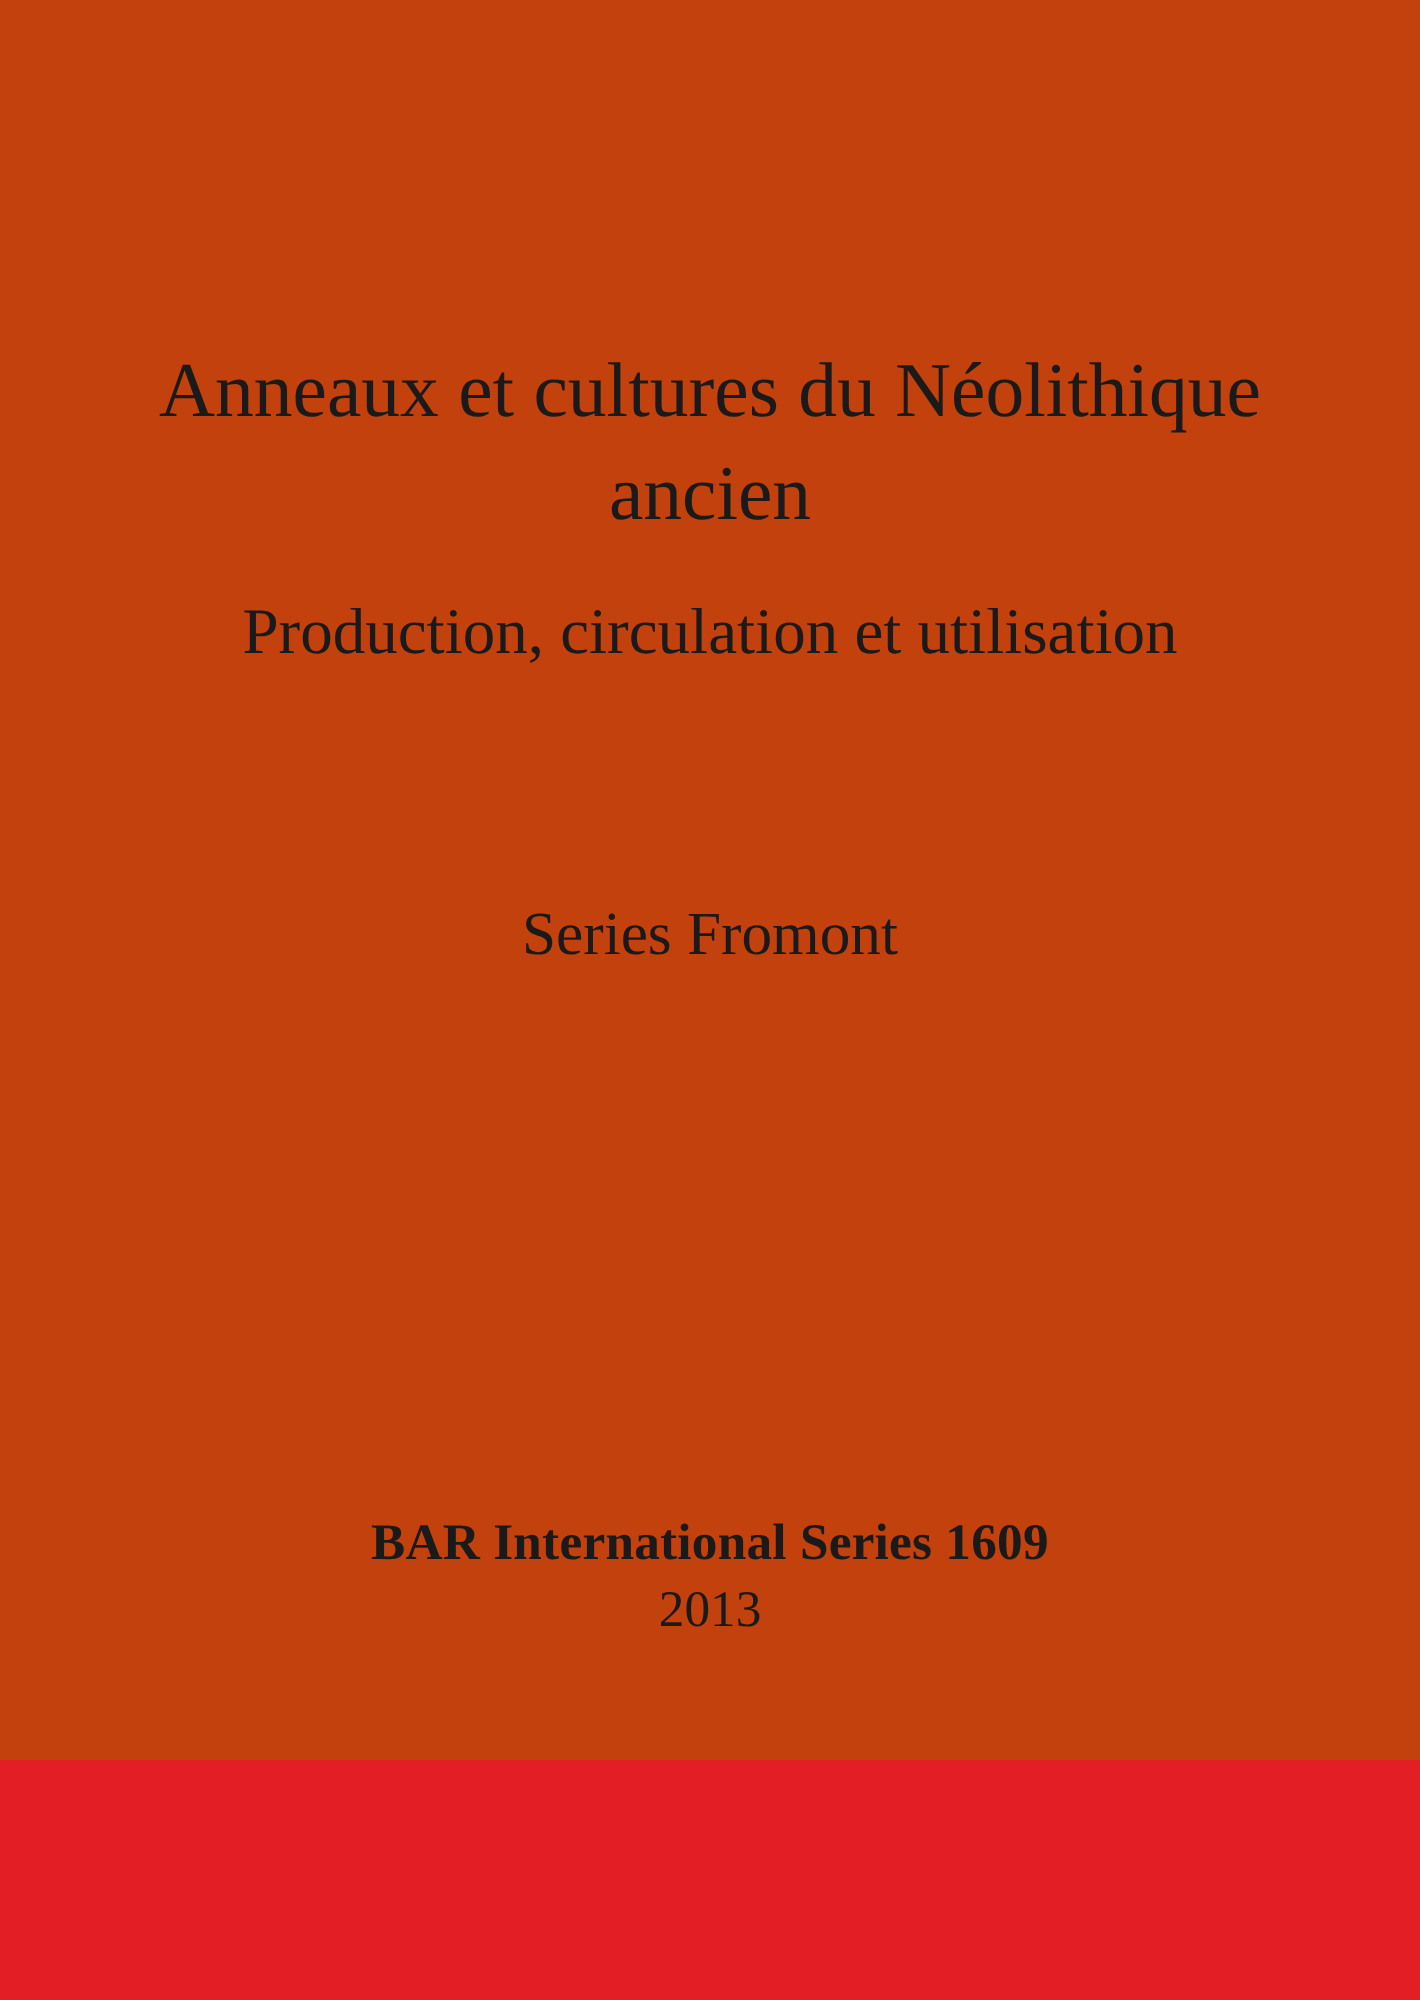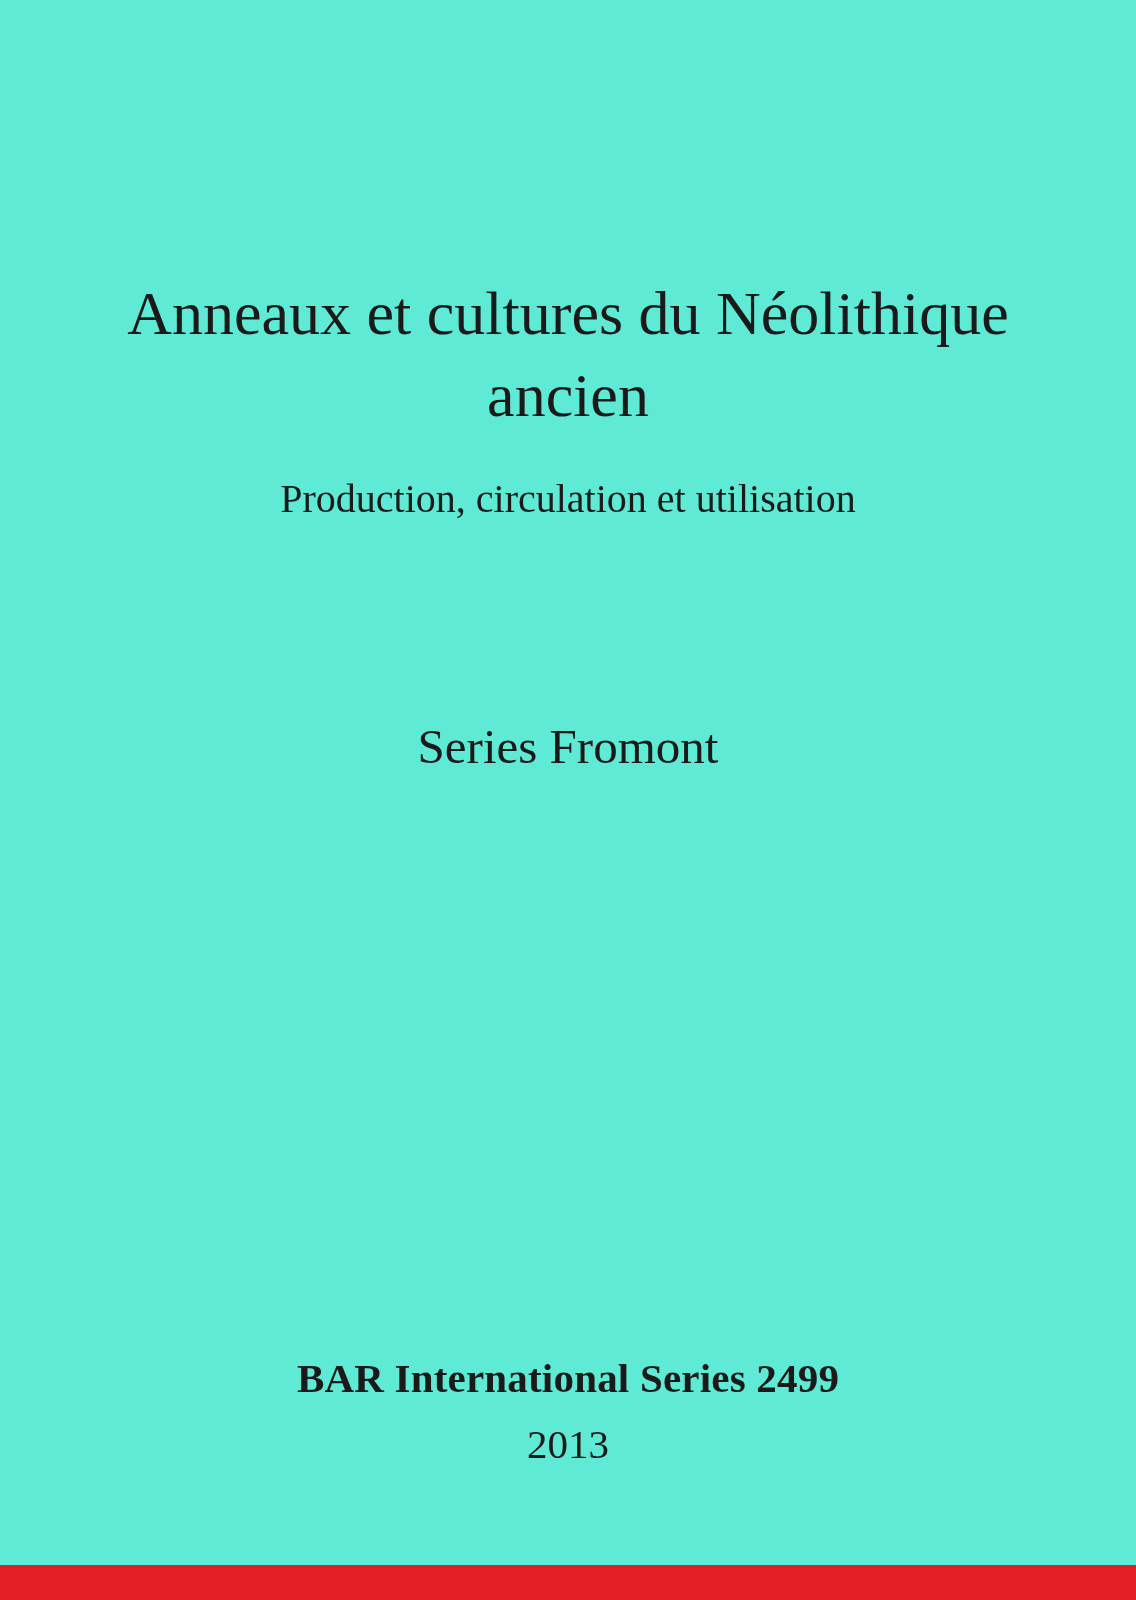--- a/index.html
+++ b/index.html
@@ -10,42 +10,42 @@
     width: 1136px;
     height: 1600px;
     background: #e31e24;
     font-family: "Liberation Serif", serif;
     color: #1a1a1a;
     overflow: hidden;
   }
   .cover {
     position: relative;
     width: 1136px;
-    height: 1565px;
-    background: #5eead4;
+    height: 1408px;
+    background: #c2410c;
     box-sizing: border-box;
   }
   .title-block {
     position: absolute;
     top: 272px;
     left: 0;
     width: 100%;
     text-align: center;
   }
   .title {
     font-size: 62px;
     line-height: 1.33;
     font-weight: normal;
     letter-spacing: 0px;
     margin: 0;
     padding: 0 80px;
   }
   .subtitle {
     margin-top: 36px;
-    font-size: 40px;
+    font-size: 52px;
     line-height: 1.28;
     font-weight: normal;
     padding: 0 110px;
   }
   .author {
     position: absolute;
     top: 718px;
     left: 0;
     width: 100%;
     text-align: center;
@@ -59,38 +59,38 @@
     width: 100%;
     text-align: center;
   }
   .series {
     font-size: 41px;
     font-weight: bold;
     line-height: 1.25;
     letter-spacing: 0.2px;
   }
   .year {
-    margin-top: 16px;
+    margin-top: 4px;
     font-size: 41px;
     font-weight: normal;
     line-height: 1.2;
   }
 </style>
 </head>
 <body>
 
 <div class="cover">
 
   <div class="title-block">
     <h1 class="title">Anneaux et cultures du Néolithique ancien</h1>
     <div class="subtitle">
       <div>Production, circulation et utilisation</div>
     </div>
   </div>
 
   <div class="author">Series Fromont</div>
 
   <div class="footer">
-    <div class="series">BAR International Series 2499</div>
+    <div class="series">BAR International Series 1609</div>
     <div class="year">2013</div>
   </div>
 
 </div>
 
 </body></html>

